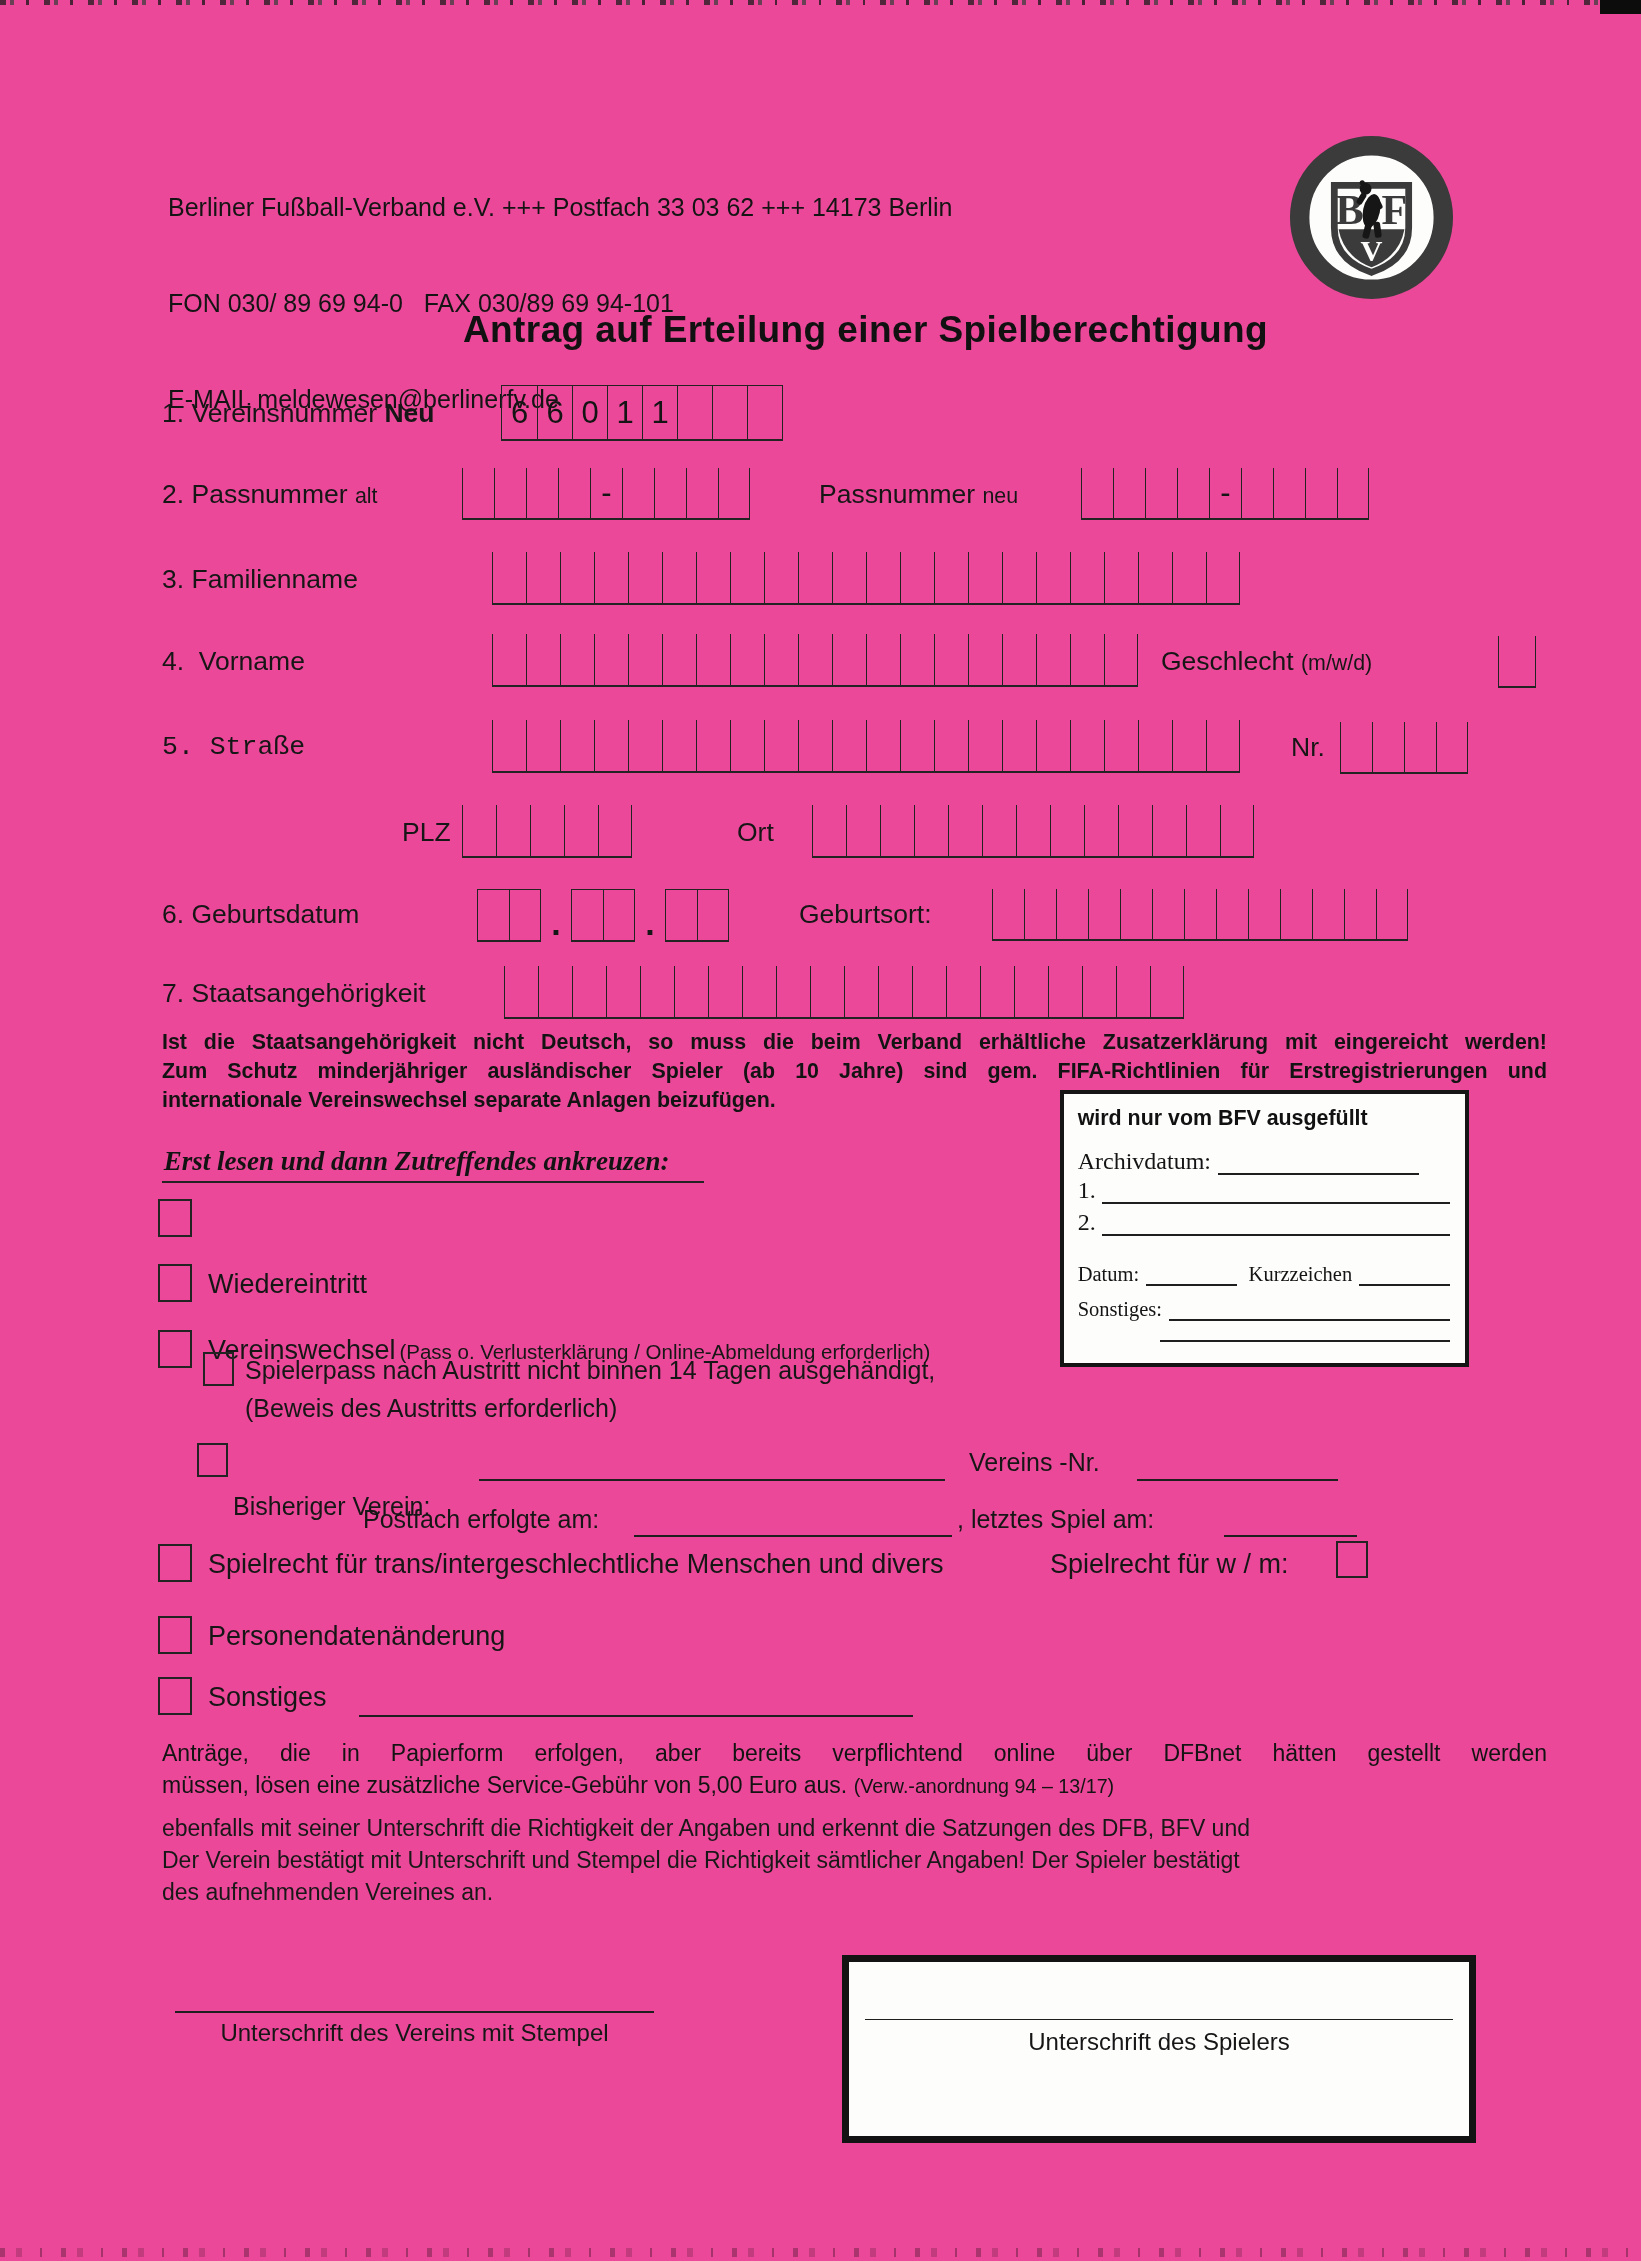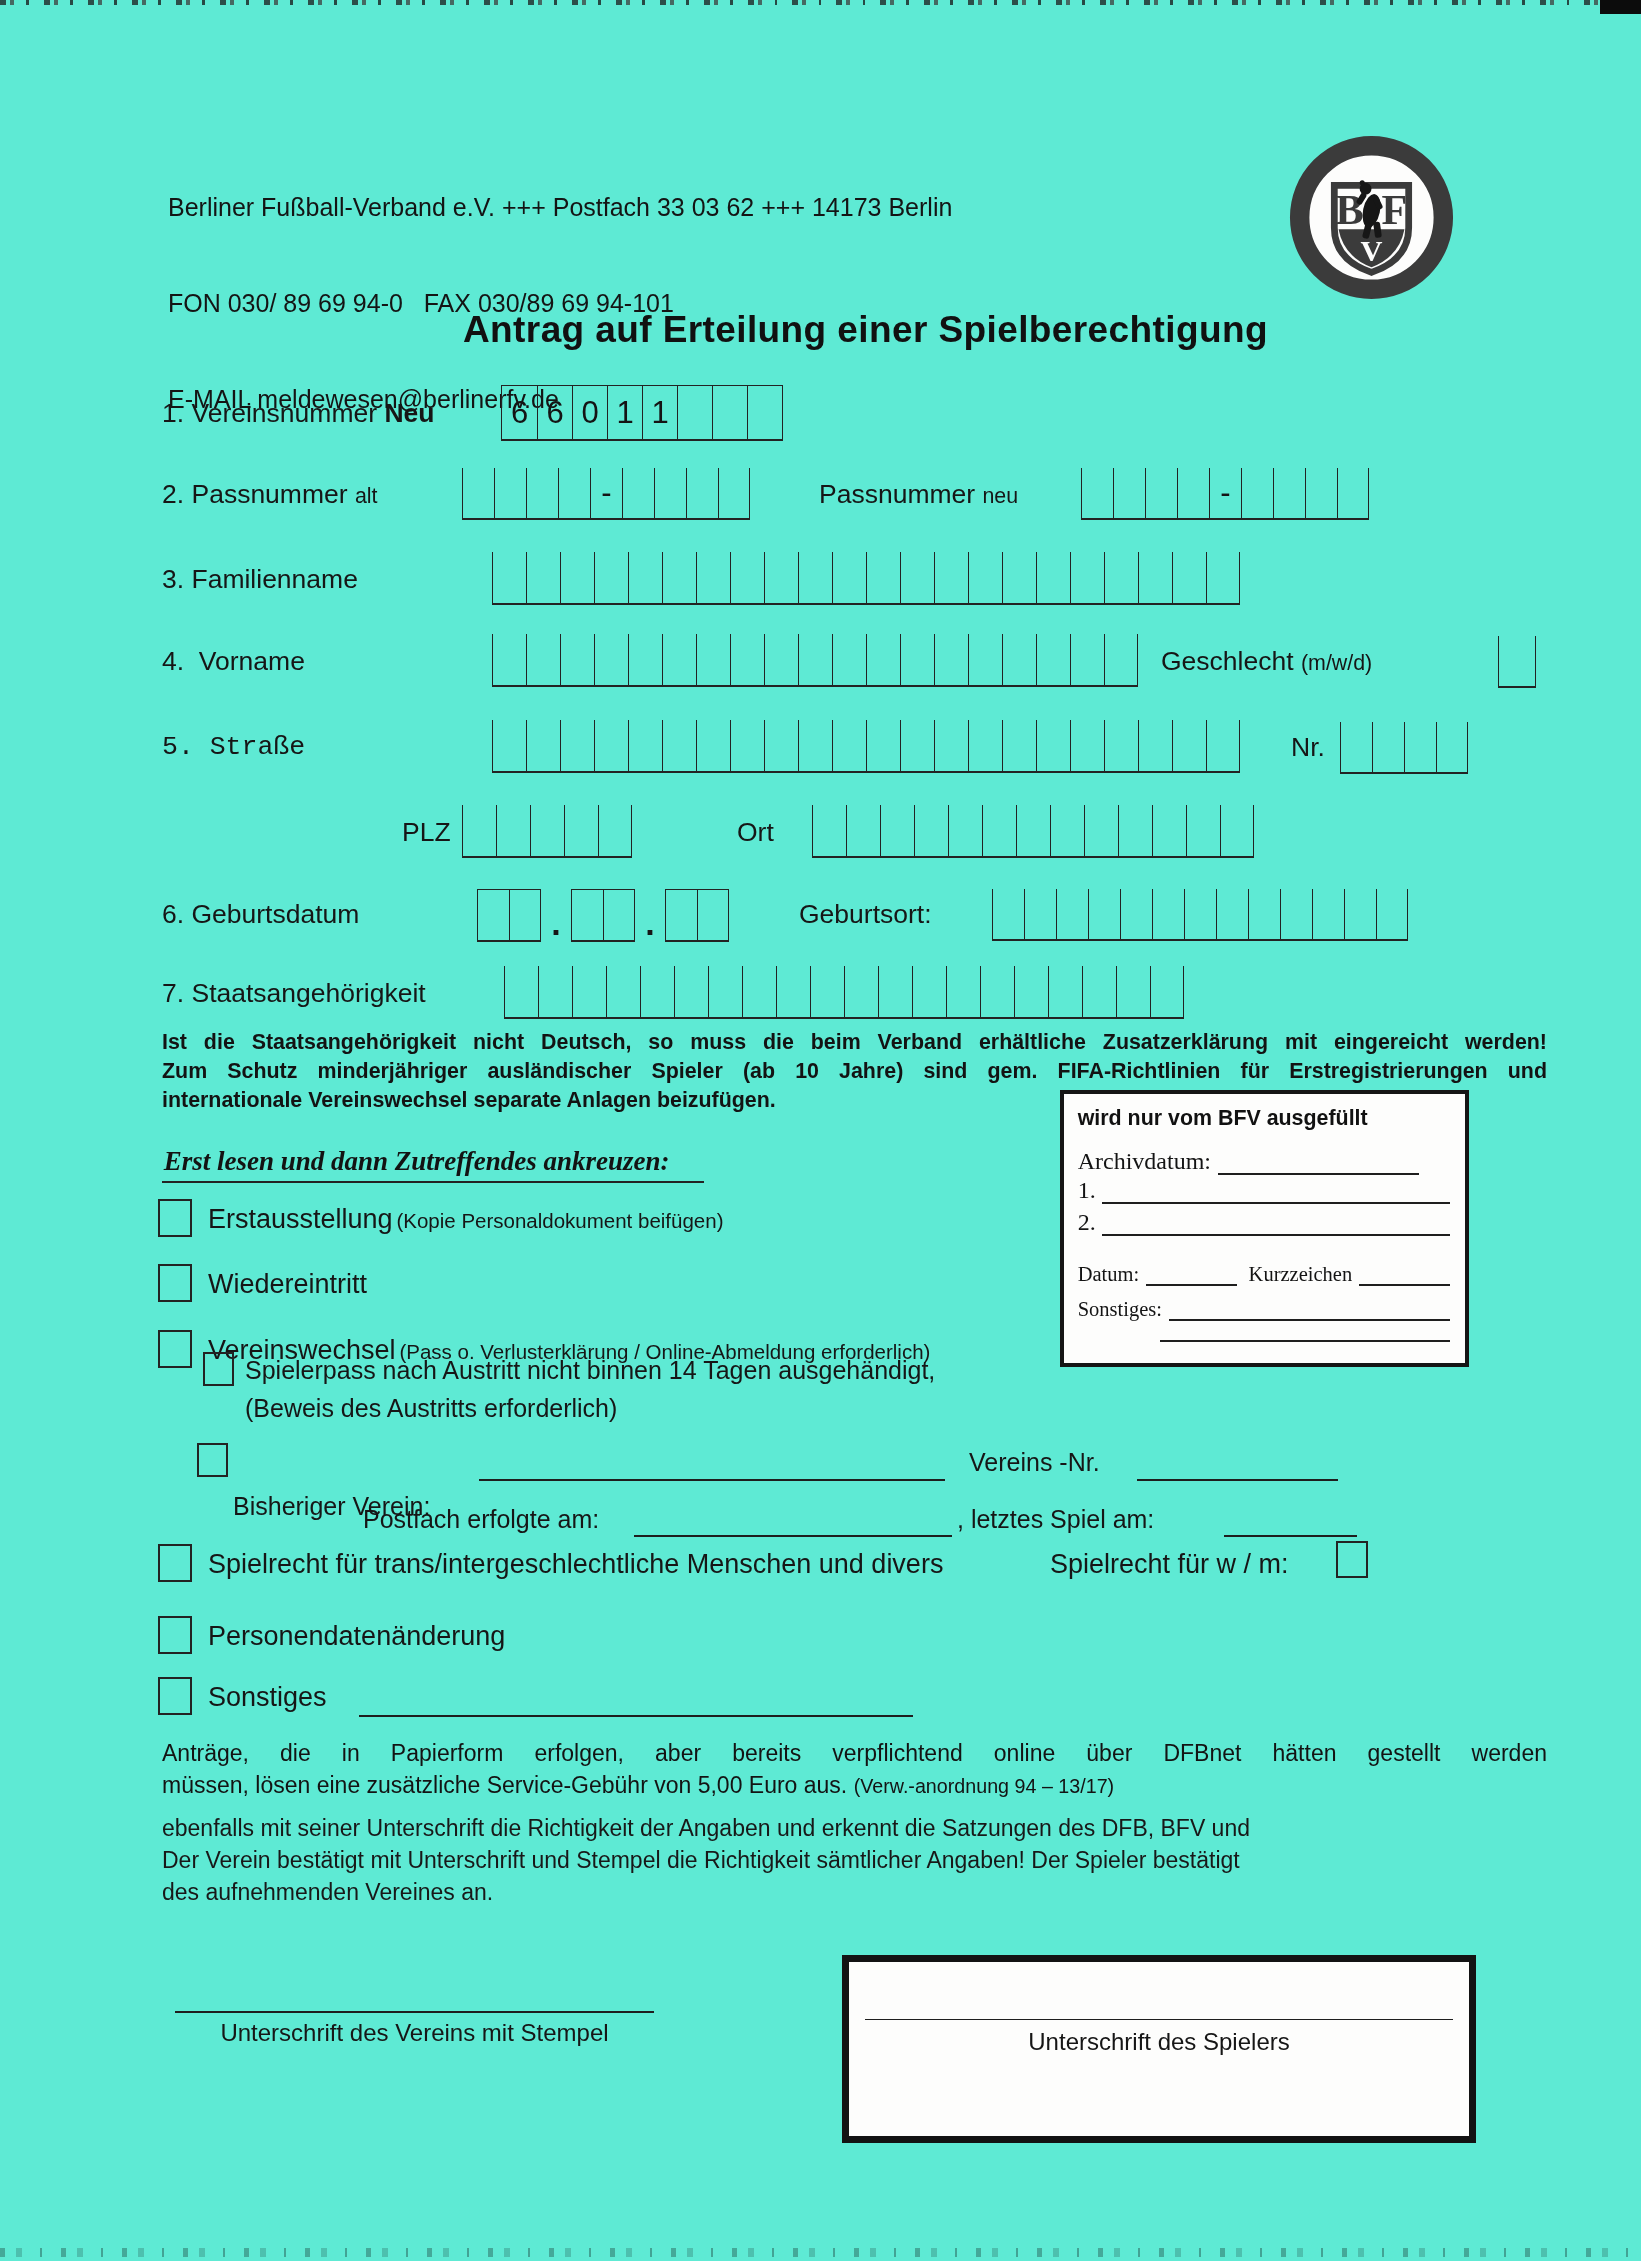--- a/index.html
+++ b/index.html
@@ -1,18 +1,18 @@
 <!DOCTYPE html>
 <html style="font-size:13.7px"><head>
 <meta charset="utf-8">
 <style>
   html,body{margin:0;padding:0;background:#e8e8e6;}
   *{box-sizing:border-box;}
   .page{
-    position:relative;width:1641px;height:2261px;background:#5eead4;
+    position:relative;width:1641px;height:2261px;background:#ec4899;
     font-family:"Liberation Sans", sans-serif;color:#161616;overflow:hidden;
   }
   .abs{position:absolute;}
   .hdr{font-size:25px;line-height:32px;white-space:pre-wrap;color:#141414;}
   .title{font-size:37px;font-weight:bold;letter-spacing:0.4px;text-align:center;width:100%;color:#111;margin-left:45px;}
   .flabel{font-size:26.5px;color:#161616;white-space:pre;}
   .fsuffix{font-size:21.4px;}
   .comb{display:flex;border-bottom:2.6px solid #232323;}
   .comb .cell{width:var(--cw,34px);height:var(--ch,50px);border-left:1.7px solid #232323;
     display:flex;align-items:center;justify-content:center;font-size:31px;color:#141414;}
@@ -318,21 +318,20 @@
     <div class="bfvrow" style="margin-top:12px;font-size:20.5px;">
       <span>Sonstiges:</span>
       <div class="wline"></div>
     </div>
     <div class="bfvrow" style="margin-top:19px;">
       <div class="wline" style="margin-left:82px;"></div>
     </div>
   </div>
 
   <div class="abs chk" style="left:158px;top:1199px;width:34px;height:38px;"></div>
-  <div class="abs" style="left:208px;top:1204px;"><span class="optlabel">Erstausstellung</span> <span class="optnote">(Kopie Personaldokument beifügen)</span></div>
 
   <div class="abs chk" style="left:158px;top:1264px;width:34px;height:38px;"></div>
   <div class="abs optlabel" style="left:208px;top:1269px;">Wiedereintritt</div>
 
   <div class="abs chk" style="left:158px;top:1330px;width:34px;height:38px;"></div>
   <div class="abs" style="left:208px;top:1335px;"><span class="optlabel">Vereinswechsel</span> <span class="optnote">(Pass o. Verlusterklärung / Online-Abmeldung erforderlich)</span></div>
 
   <div class="abs chk" style="left:203px;top:1352px;width:31px;height:34px;"></div>
   <div class="abs optmid" style="left:245px;top:1356px;">Spielerpass nach Austritt nicht binnen 14 Tagen ausgehändigt,</div>
   <div class="abs optmid" style="left:245px;top:1394px;">(Beweis des Austritts erforderlich)</div>

